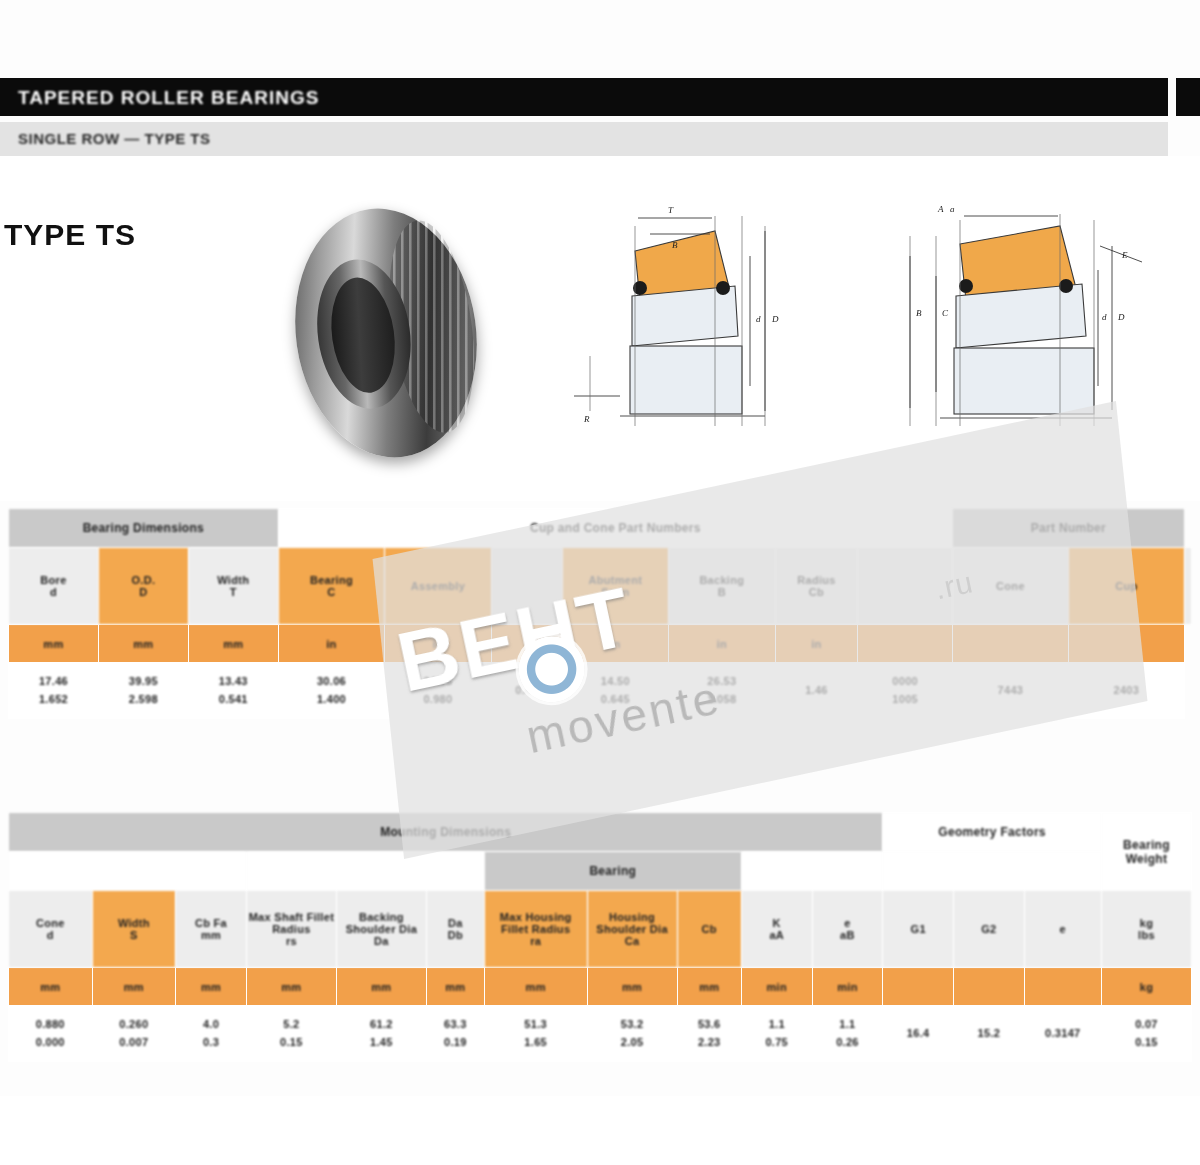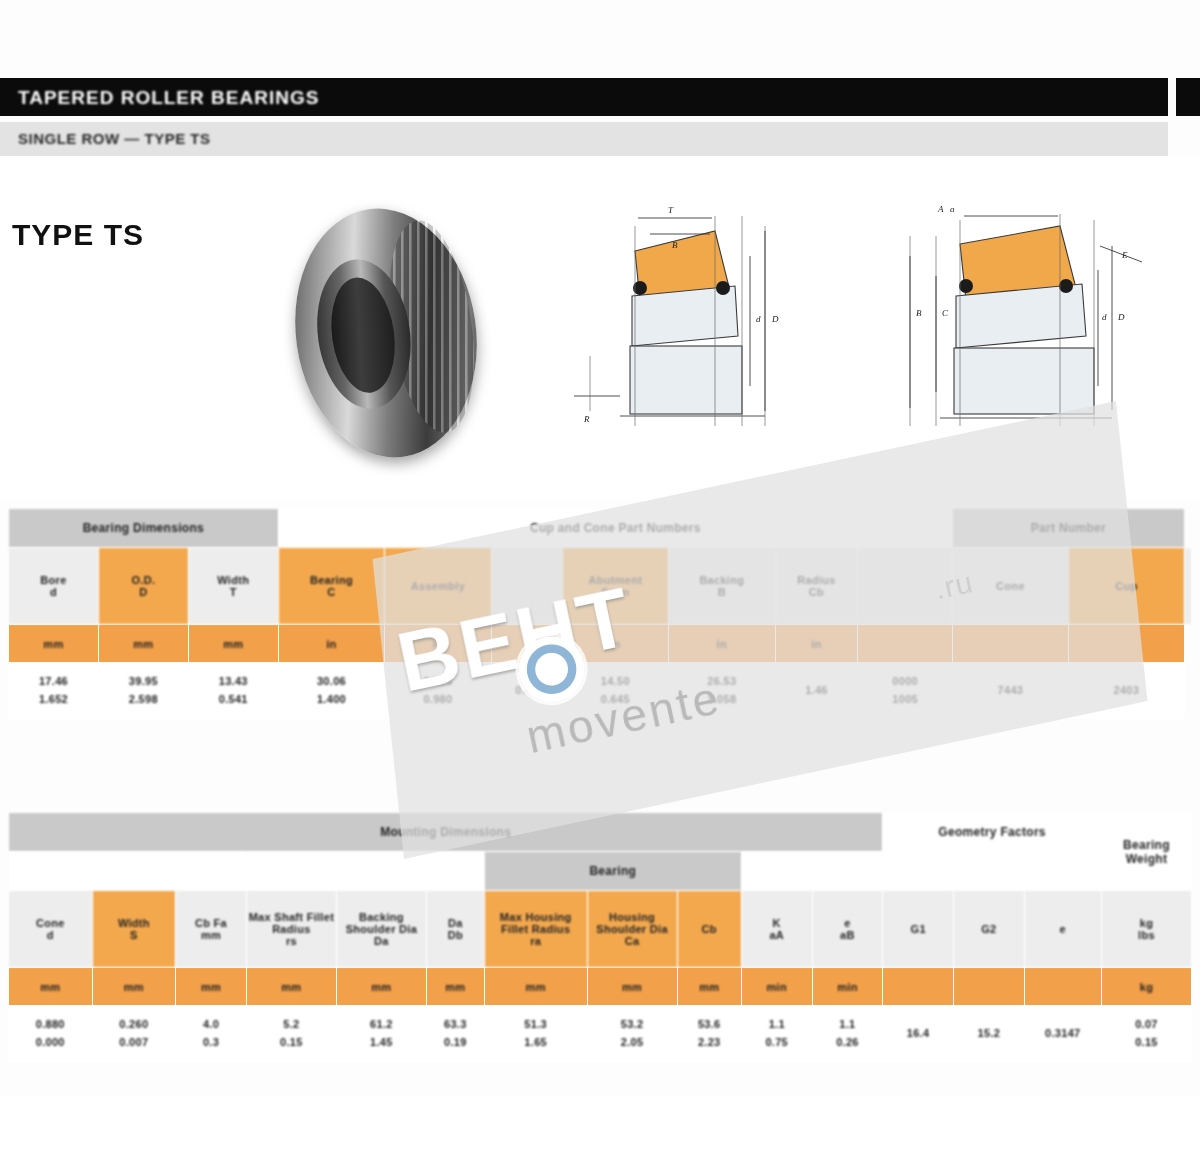--- a/index.html
+++ b/index.html
@@ -38,21 +38,21 @@
     color:#2a2a2a;font-size:15px;font-weight:bold;letter-spacing:.5px;
     filter: blur(1.1px);
     white-space:nowrap;
   }
   
   .hero{
     position:absolute;left:0;top:156px;width:1200px;height:345px;
     background:#ffffff;
   }
   .type-label{
-    position:absolute;left:12px;top:62px;
+    position:absolute;left:4px;top:62px;
     font-size:30px;font-weight:bold;color:#111;
     letter-spacing:1px;
     filter:blur(.5px);
   }
   
   .bearing{
     position:absolute;left:296px;top:52px;width:180px;height:250px;
     transform:rotate(-8deg);
   }
   .bearing .outer{

